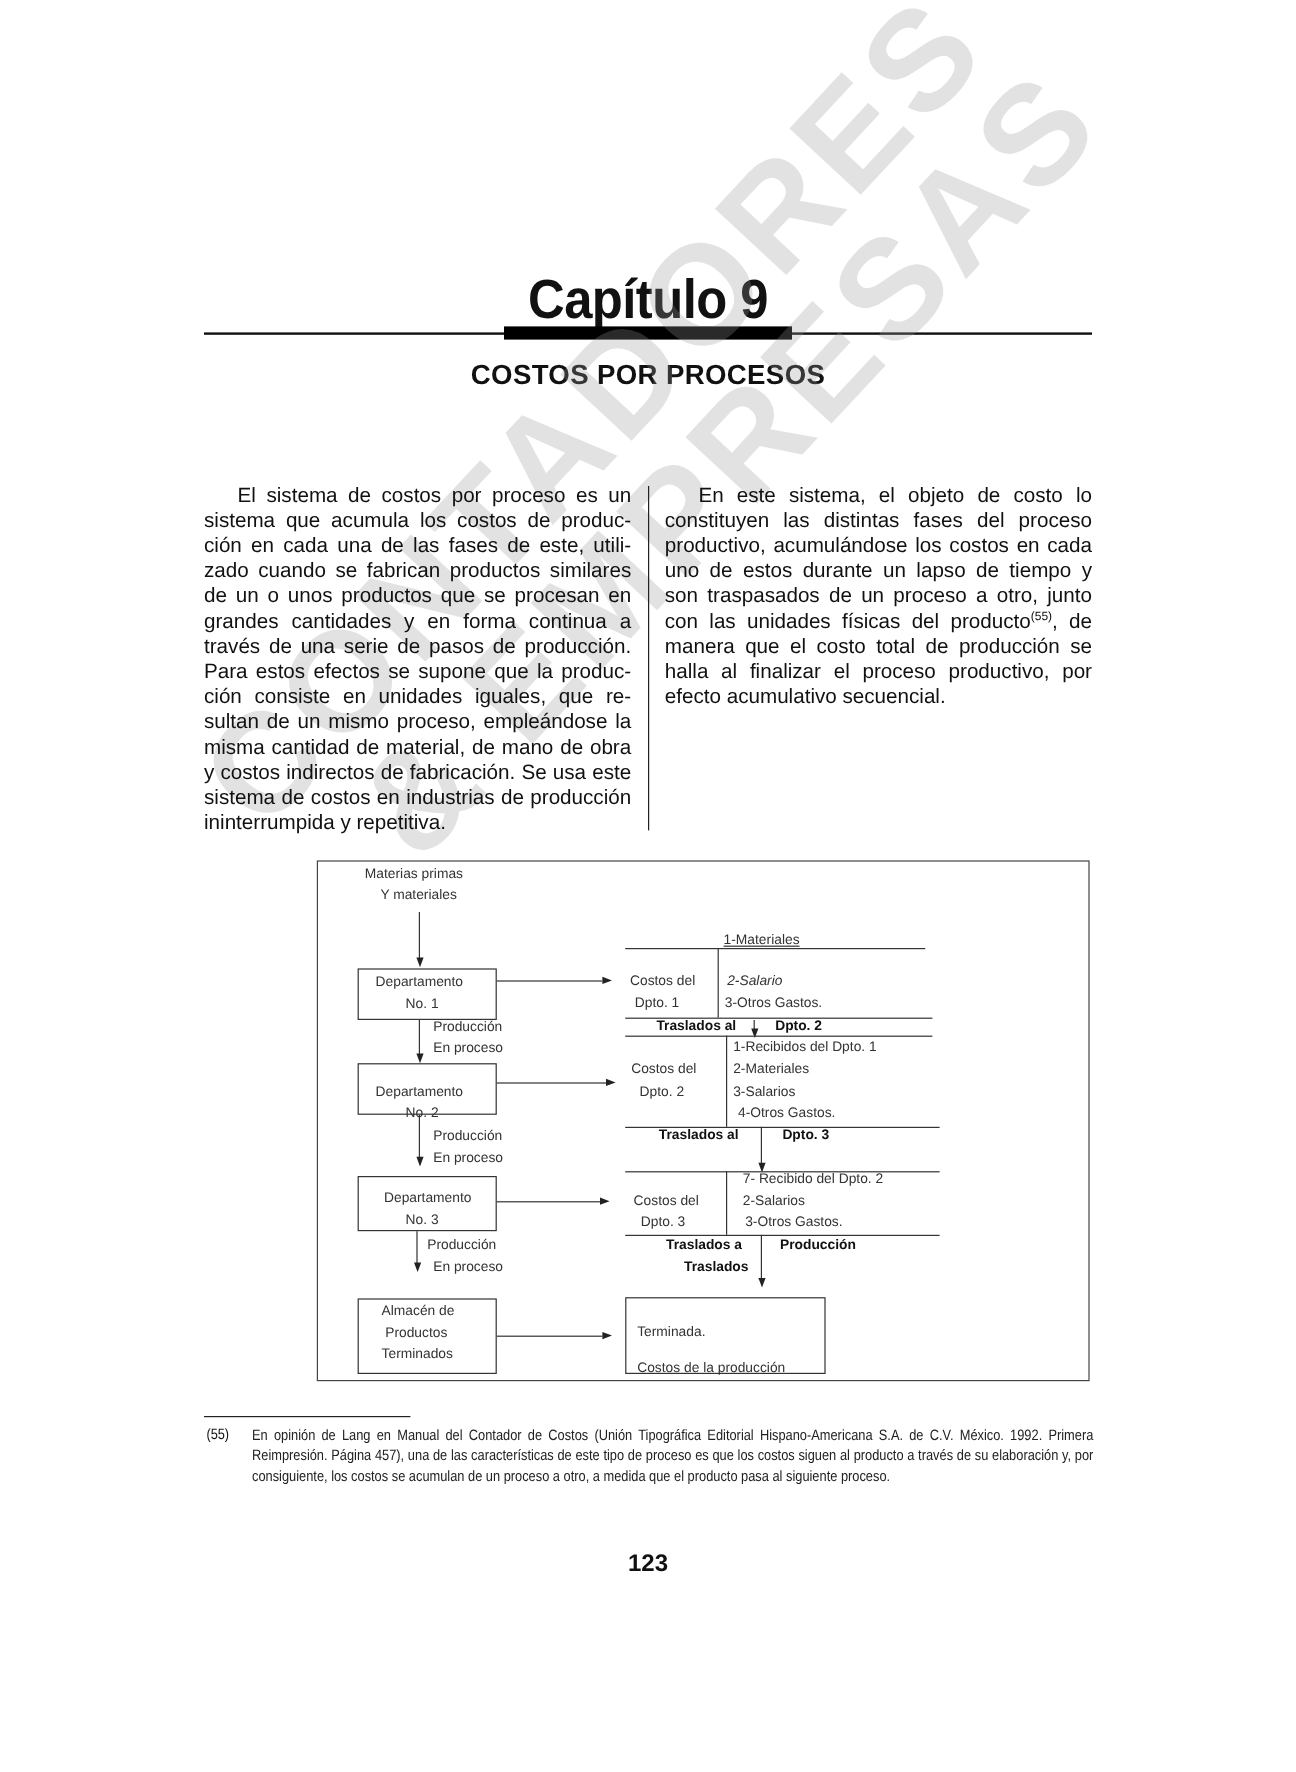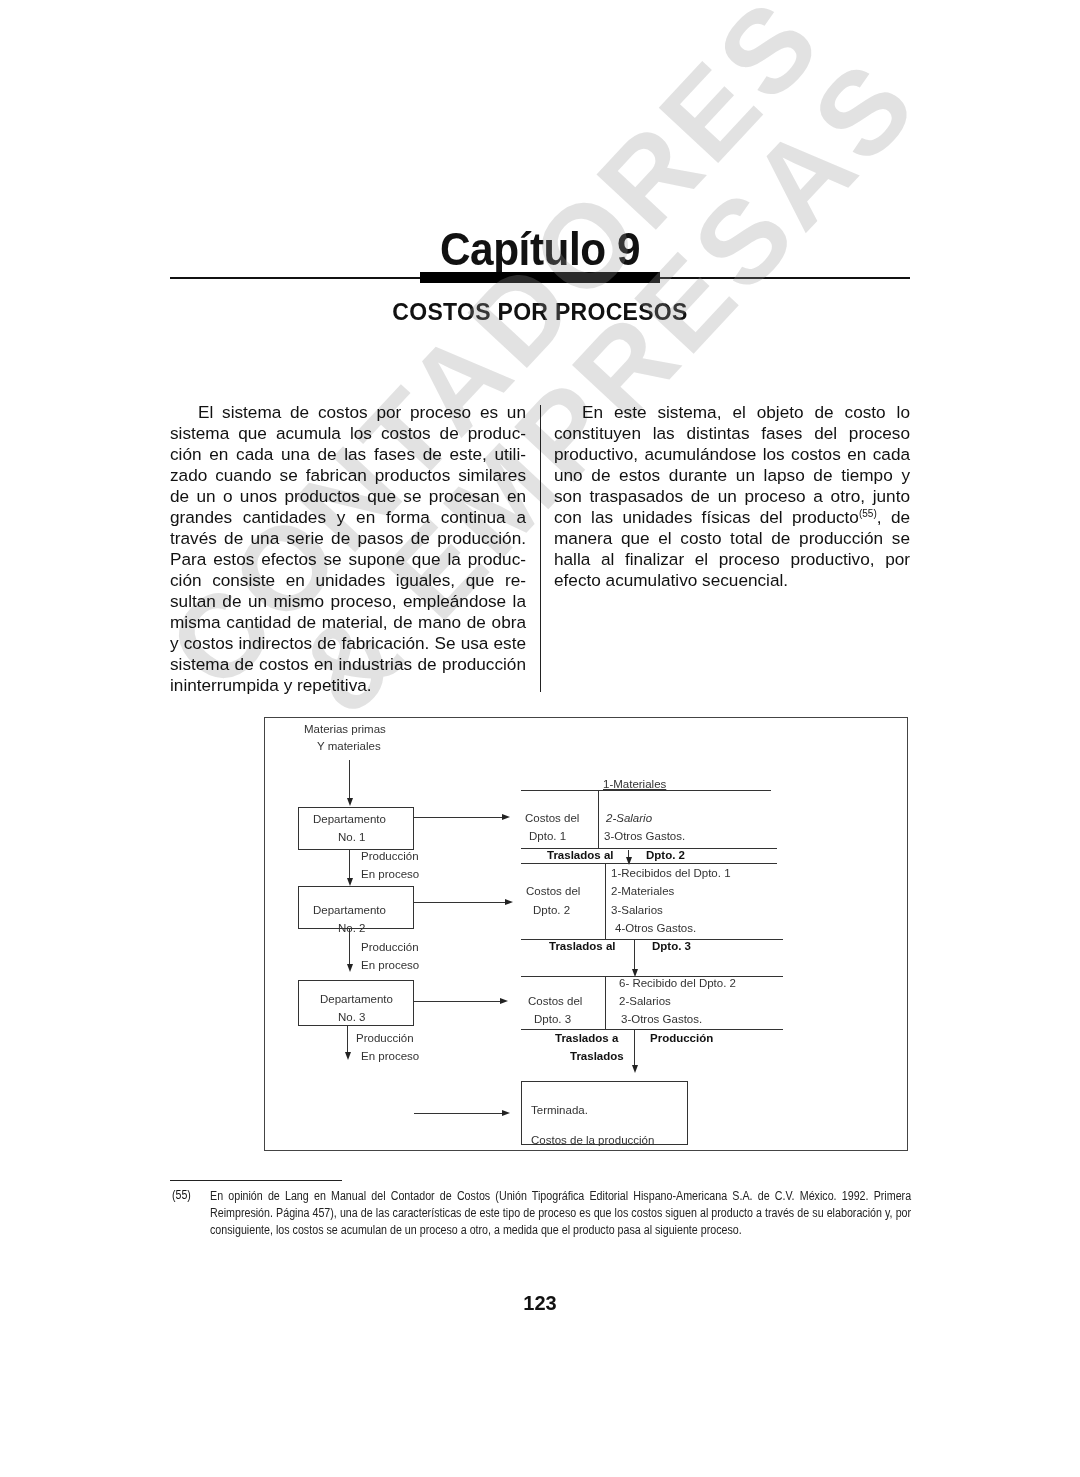--- a/index.html
+++ b/index.html
@@ -108,20 +108,25 @@
     <div class="d" style="left:21px; top:11px;">Departamento</div>
     <div class="d" style="left:39px; top:29px;">No. 3</div>
   </div>
   <div class="hl" style="left:149px; top:283px; width:86px;"></div>
   <div class="arr-r" style="left:235px; top:280px;"></div>
   <div class="vl" style="left:82px; top:308px; height:28px;"></div>
   <div class="arr-d" style="left:80px; top:334px;"></div>
   <div class="d" style="left:91px; top:313px;">Producción</div>
   <div class="d" style="left:96px; top:331px;">En proceso</div>
 
+  <div class="box" style="left:33px; top:364px; width:116px; height:63px;">
+    <div class="d" style="left:19px; top:3px;">Almacén de</div>
+    <div class="d" style="left:22px; top:21px;">Productos</div>
+    <div class="d" style="left:19px; top:39px;">Terminados</div>
+  </div>
   <div class="hl" style="left:149px; top:395px; width:88px;"></div>
   <div class="arr-r" style="left:237px; top:392px;"></div>
 
   <div class="hl" style="left:256px; top:72px; width:250px;"></div>
   <div class="vl" style="left:333px; top:72px; height:58px;"></div>
   <div class="d" style="left:260px; top:93px;">Costos  del</div>
   <div class="d" style="left:264px; top:111px;">Dpto.  1</div>
   <div class="d" style="left:338px; top:59px;text-decoration:underline;">1-Materiales</div>
   <div class="d" style="left:341px; top:93px;font-style:italic;">2-Salario</div>
   <div class="d" style="left:339px; top:111px;">3-Otros Gastos.</div>
@@ -142,21 +147,21 @@
   <div class="hl" style="left:256px; top:221px; width:262px;"></div>
   <div class="d db" style="left:284px; top:221px;">Traslados al</div>
   <div class="d db" style="left:387px; top:221px;">Dpto. 3</div>
   <div class="vl" style="left:369px; top:221px; height:31px;"></div>
   <div class="arr-d" style="left:367px; top:251px;"></div>
 
   <div class="hl" style="left:256px; top:258px; width:262px;"></div>
   <div class="vl" style="left:340px; top:258px; height:53px;"></div>
   <div class="d" style="left:263px; top:276px;">Costos del</div>
   <div class="d" style="left:269px; top:294px;">Dpto. 3</div>
-  <div class="d" style="left:354px; top:258px;">6- Recibido del Dpto. 2</div>
+  <div class="d" style="left:354px; top:258px;">7- Recibido del Dpto. 2</div>
   <div class="d" style="left:354px; top:276px;">2-Salarios</div>
   <div class="d" style="left:356px; top:294px;">3-Otros Gastos.</div>
   <div class="hl" style="left:256px; top:311px; width:262px;"></div>
   <div class="d db" style="left:290px; top:313px;">Traslados a</div>
   <div class="d db" style="left:305px; top:331px;">Traslados</div>
   <div class="d db" style="left:385px; top:313px;">Producción</div>
   <div class="vl" style="left:369px; top:311px; height:37px;"></div>
   <div class="arr-d" style="left:367px; top:347px;"></div>
 
   <div class="box" style="left:256px; top:363px; width:167px; height:64px;">

